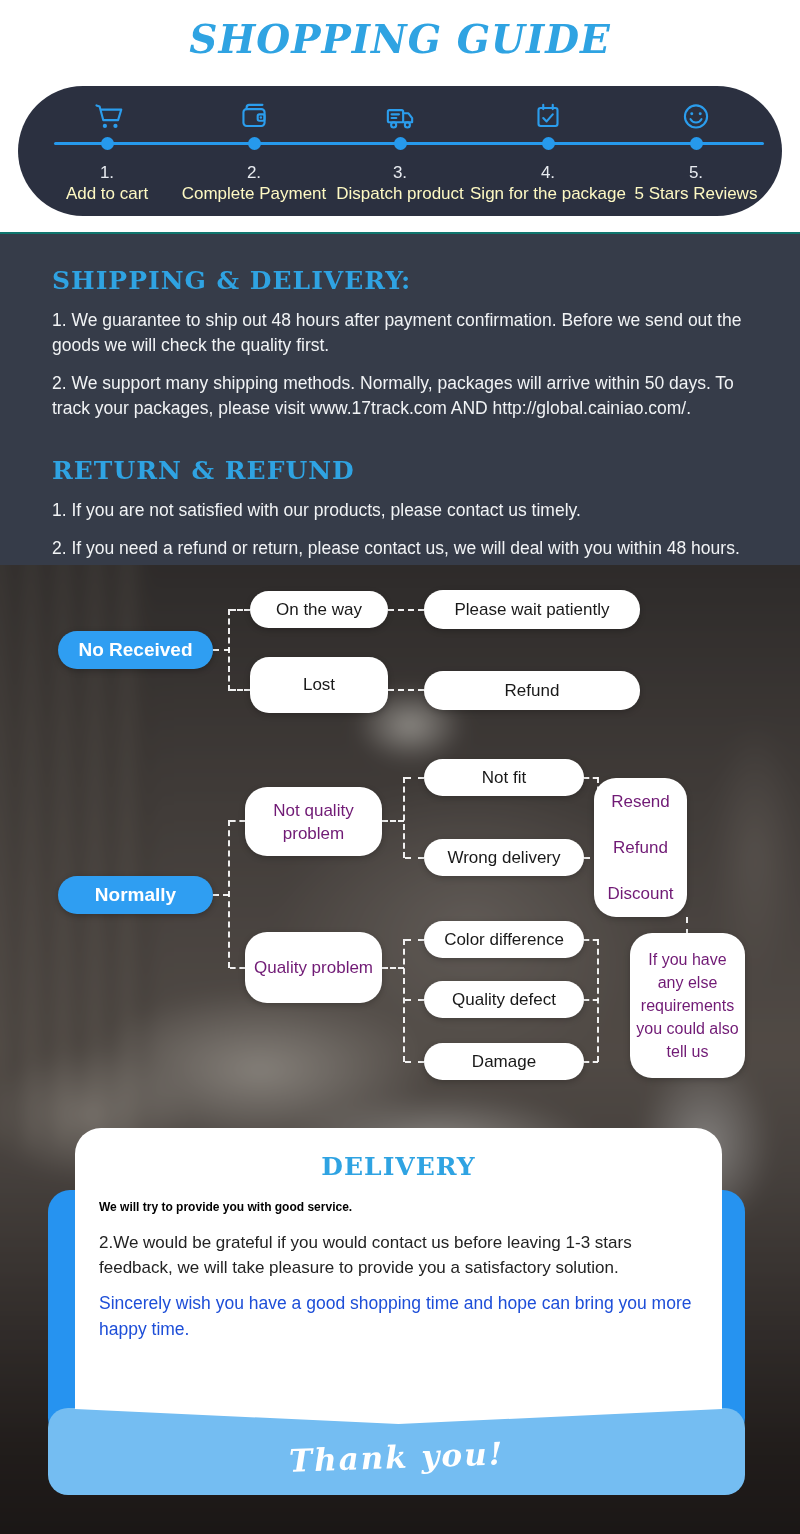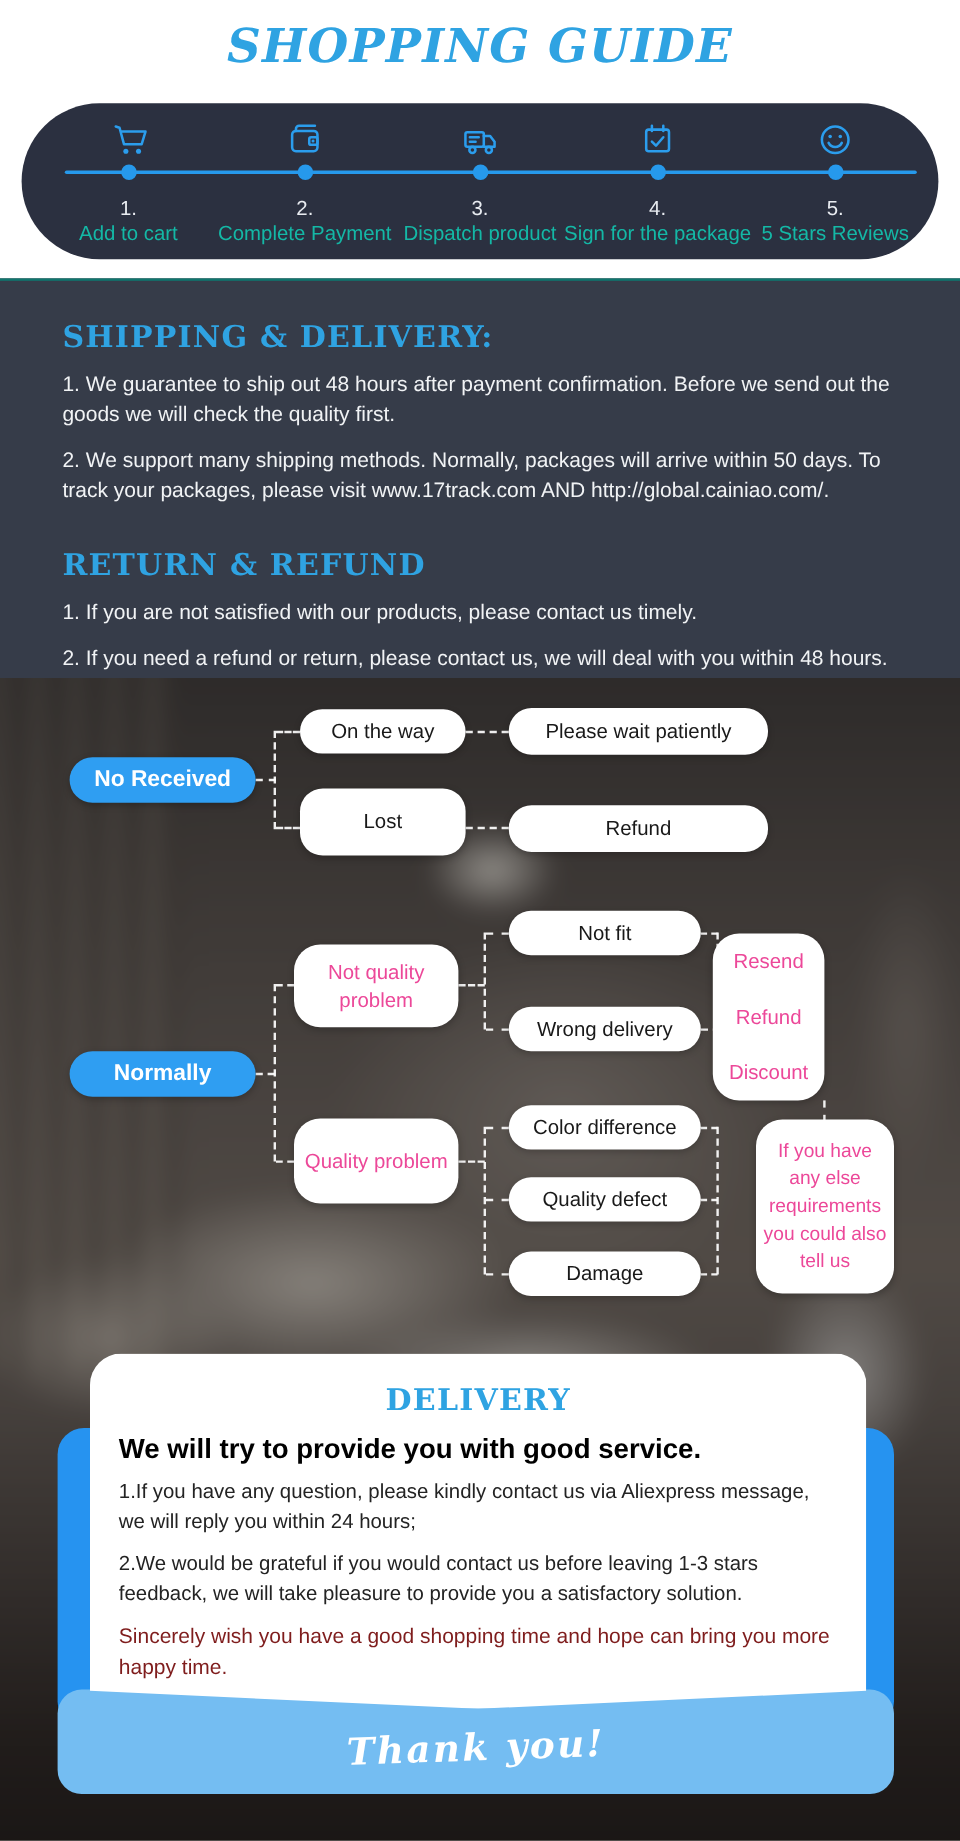--- a/index.html
+++ b/index.html
@@ -22,21 +22,21 @@
     position:absolute; left:36px; top:56px; width:710px; height:3px;
     background:#2699ec; border-radius:2px;
   }
   .timeline-dot{
     position:absolute; top:51px; width:13px; height:13px; border-radius:50%;
     background:#2699ec;
   }
   .step{ position:absolute; top:12px; width:170px; text-align:center; }
   .step .ic{ display:inline-block; height:40px; }
   .step .num{ display:block; margin-top:22px; font-size:17px; color:#e9ecf1; line-height:21px;}
-  .step .lbl{ display:block; font-size:17px; color:#14b8a6; line-height:22px; white-space:nowrap;}
+  .step .lbl{ display:block; font-size:17px; color:#fef9c3; line-height:22px; white-space:nowrap;}
   
   .info{
     position:absolute; left:0; top:232px; width:800px; height:333px;
     background:#363c49; border-top:2px solid #0f766e;
     padding:32px 44px 0 52px; color:#f1f3f5;
   }
   .stencil{
     font-family:"DejaVu Serif", serif; font-weight:900; color:#2fa3e2; letter-spacing:1px;
   }
   .info h2{ font-size:25px; margin:0 0 13px 0; }
@@ -73,21 +73,21 @@
   }
   .bluepill{
     position:absolute; background:#2f9ef2; border-radius:19px;
     display:flex; align-items:center; justify-content:center;
     font-size:19px; font-weight:bold; color:#ffffff;
     box-shadow:0 2px 6px rgba(0,0,0,.25); z-index:3;
   }
   .fbox{
     position:absolute; background:#ffffff; border-radius:22px;
     display:flex; flex-direction:column; align-items:center; justify-content:center;
-    font-size:17px; color:#ec4899; line-height:23px; text-align:center;
+    font-size:17px; color:#701a75; line-height:23px; text-align:center;
     box-shadow:0 2px 6px rgba(0,0,0,.22); z-index:3; padding:6px;
   }
   .fbox.spread{ justify-content:center; gap:15px; }
   .hline{ position:absolute; border-top:2px dashed rgba(255,255,255,.92); z-index:2; }
   .vline{ position:absolute; border-left:2px dashed rgba(255,255,255,.92); z-index:2; }
   
   .card-blue{
     position:absolute; left:48px; top:625px; width:697px; height:250px;
     background:#2693f0; border-radius:22px; z-index:4;
   }
@@ -100,23 +100,23 @@
     font-family:"DejaVu Serif", serif; font-style:italic; font-weight:bold;
     font-size:31px; color:#ffffff; transform:rotate(-2deg); letter-spacing:2px;
   }
   .card-white{
     position:absolute; left:75px; top:563px; width:647px; height:296px;
     background:#ffffff; border-radius:26px 26px 0 0; z-index:6;
     clip-path: polygon(0 0, 100% 0, 100% calc(100% - 15px), 50% 100%, 0 calc(100% - 15px));
     padding:24px 24px 0 24px;
   }
   .card-white h3{ text-align:center; font-size:25px; margin-bottom:14px; }
-  .fb-intro{ font-size:23px; font-weight:bold; color:#000; margin:0 0 11px 0; line-height:24px;}
+  .fb-intro{ font-size:12px; font-weight:bold; color:#000; margin:0 0 11px 0; line-height:24px;}
   .fb-p{ font-size:17px; color:#232323; line-height:25px; margin:0 0 10px 0; }
-  .fb-wish{ font-size:17.5px; color:#7f1d1d; line-height:26px; margin:0; }
+  .fb-wish{ font-size:17.5px; color:#1d4ed8; line-height:26px; margin:0; }
   .icon-svg{ stroke:#2b9ded; stroke-width:2; fill:none; stroke-linecap:round; stroke-linejoin:round; }
   .icon-svg .fill{ fill:#2b9ded; stroke:none; }
 </style>
 </head>
 <body>
 
 <div class="page">
 
   <div class="title stencil">SHOPPING GUIDE</div>
 
@@ -257,19 +257,18 @@
     <div class="pill" style="left:424px;top:478px;width:160px;height:37px;">Damage</div>
     <div class="fbox" style="left:630px;top:368px;width:115px;height:145px;font-size:16px;">If you have any else requirements you could also tell us</div>
 
     <div class="card-blue"></div>
     <div class="card-lightblue">
       <span class="thanks">Thank you!</span>
     </div>
     <div class="card-white">
       <h3 class="stencil">DELIVERY</h3>
       <p class="fb-intro">We will try to provide you with good service.</p>
-      <p class="fb-p">1.If you have any question, please kindly contact us via Aliexpress message, we will reply you within 24 hours;</p>
       <p class="fb-p">2.We would be grateful if you would contact us before leaving 1-3 stars feedback, we will take pleasure to provide you a satisfactory solution.</p>
       <p class="fb-wish">Sincerely wish you have a good shopping time and hope can bring you more happy time.</p>
     </div>
   </div>
 
 </div>
 
 </body></html>

